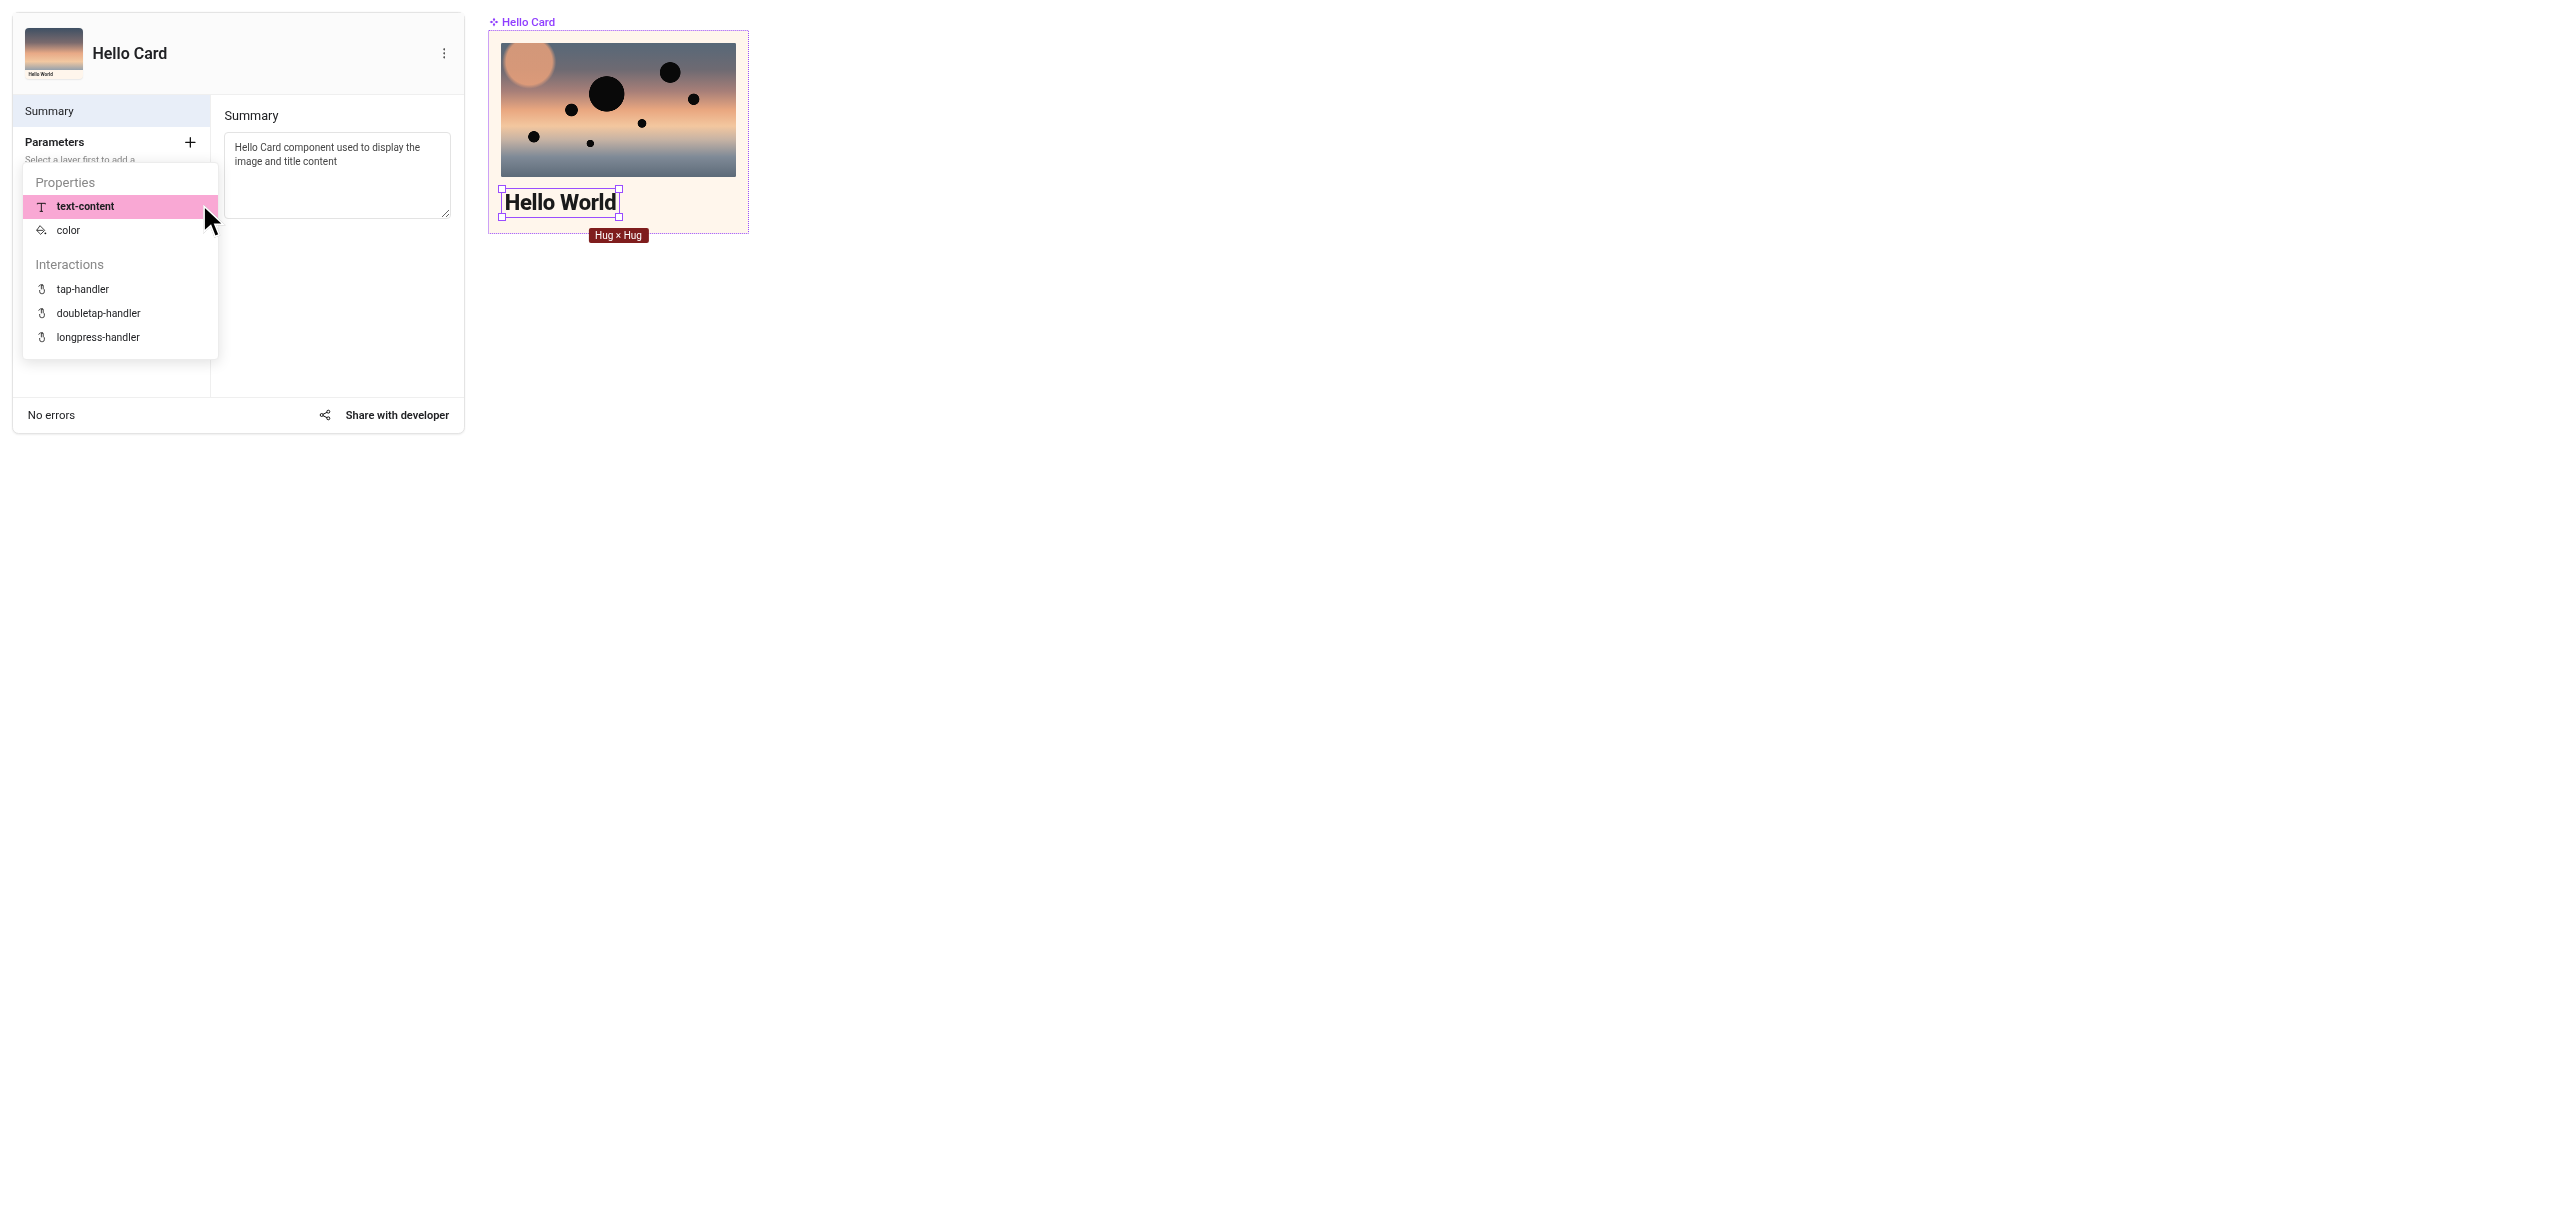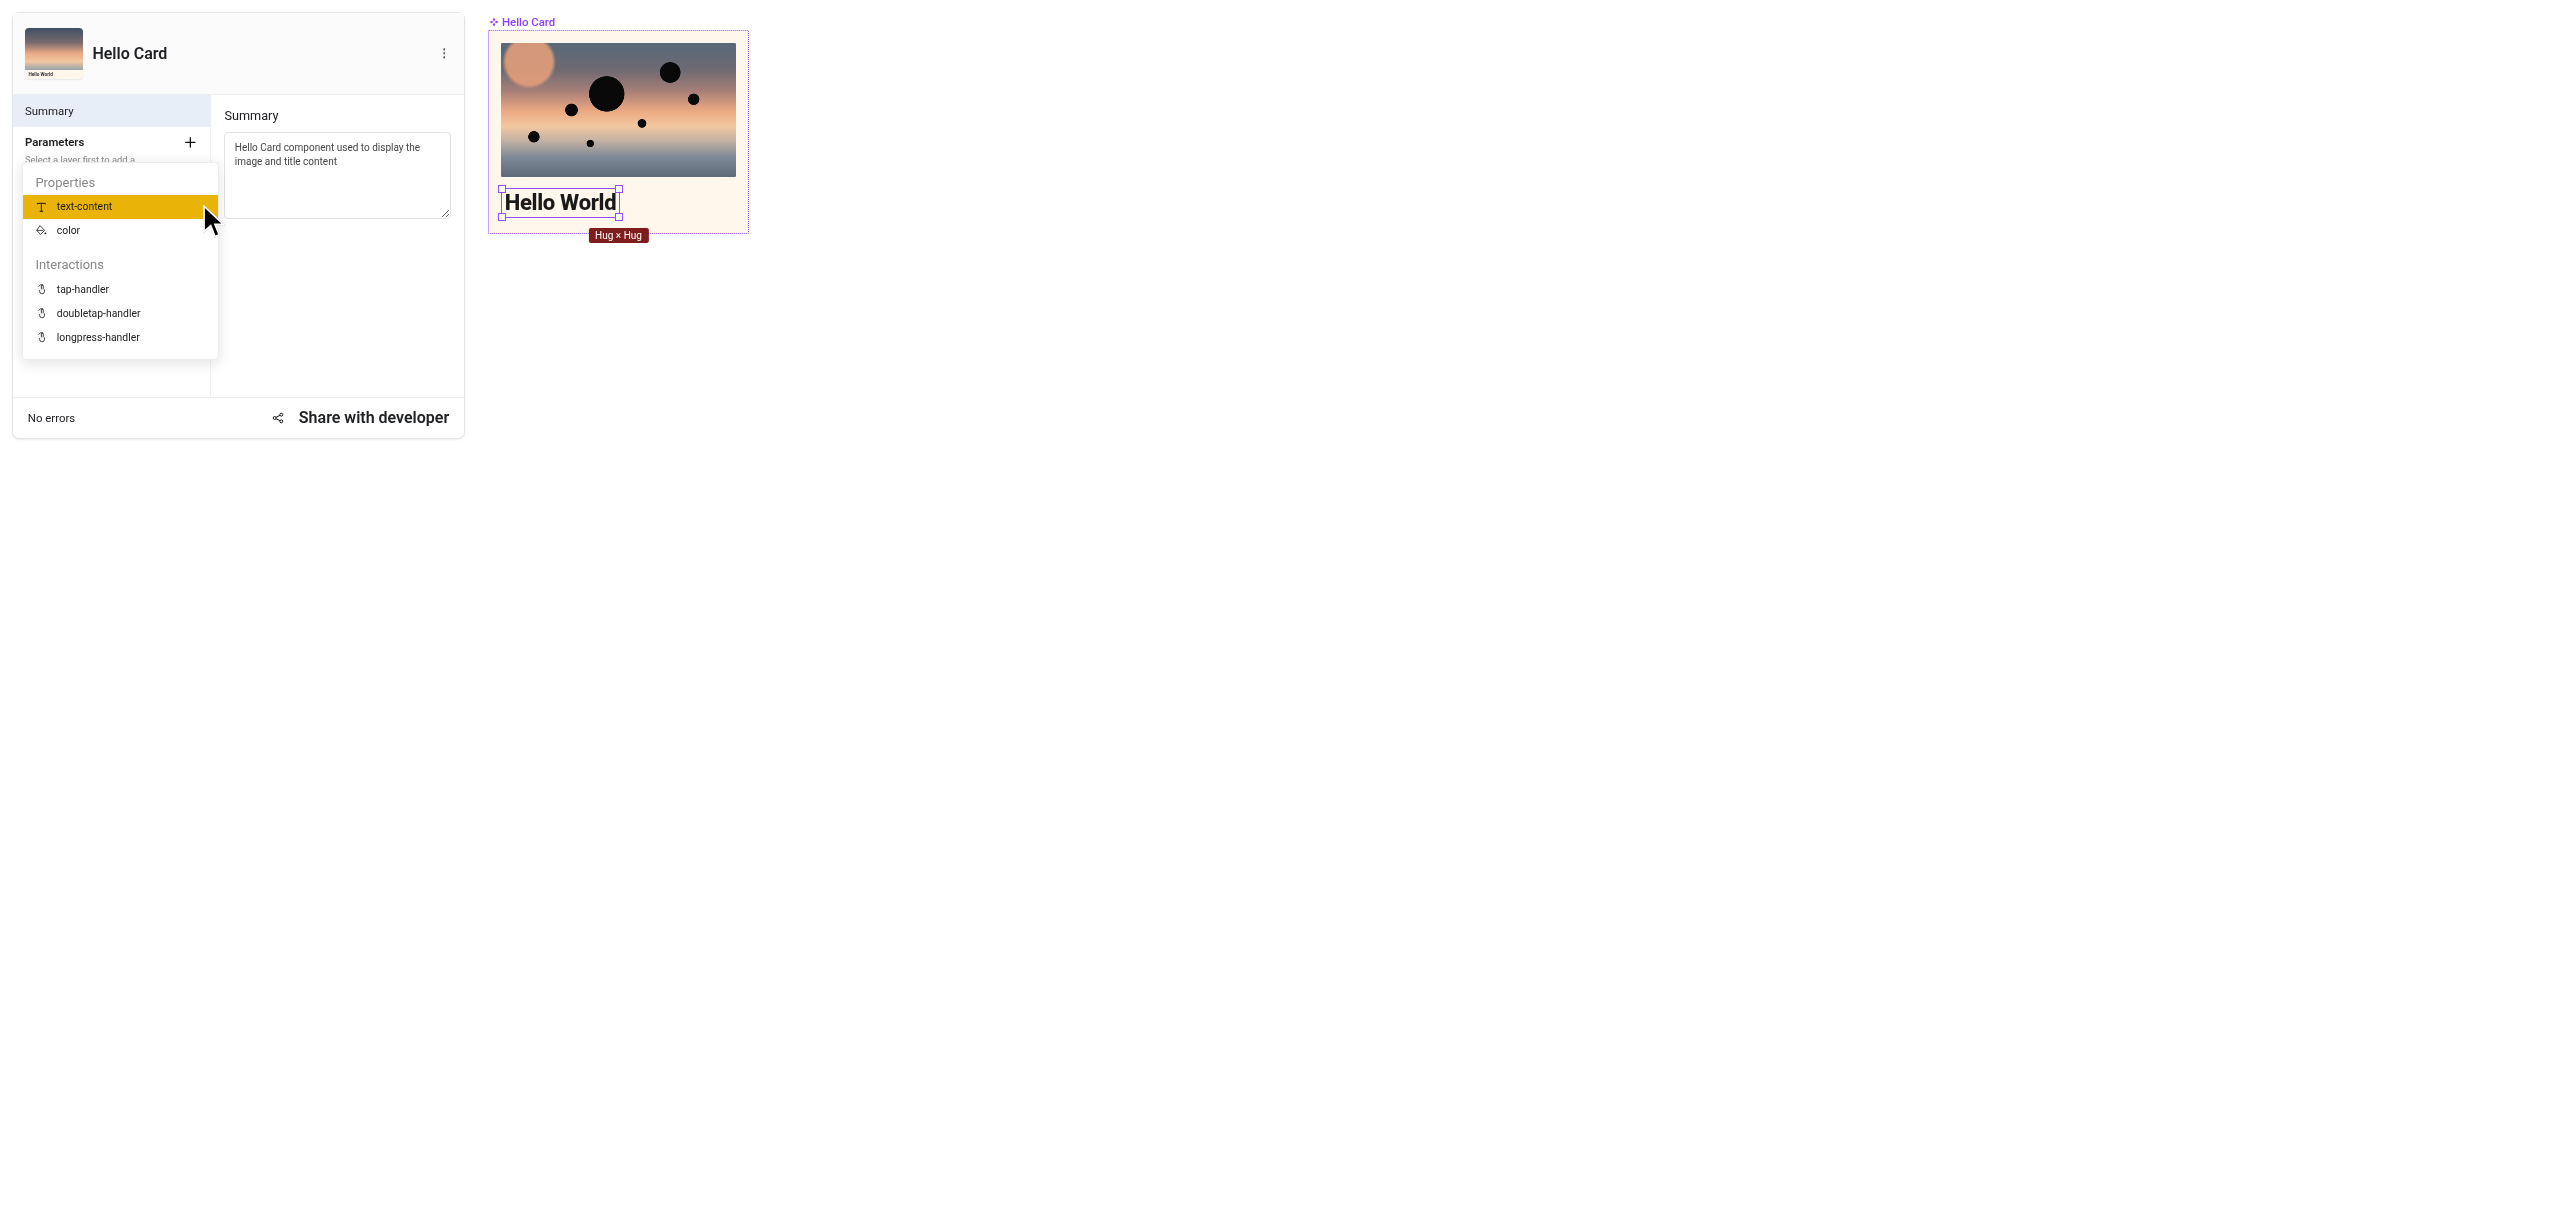--- a/index.html
+++ b/index.html
@@ -169,21 +169,22 @@
   }
   .popover .item {
     display: flex;
     align-items: center;
     gap: 9.4px;
     padding: 5.4px 12px;
     font-size: 10.4px;
     cursor: pointer;
   }
   .popover .item.highlight {
-    background: #eab308;
+    background: #f9a8d4;
+    font-weight: bold;
   }
   .popover .ic {
     width: 12px; height: 12px;
     display: flex; align-items: center; justify-content: center;
     color: #222;
   }
 
   .cursor-ptr {
     position: absolute;
     top: 110px;
@@ -200,21 +201,21 @@
     gap: 5.4px;
   }
   .panel-footer .status {
     font-size: 11.4px;
     flex: 1;
   }
   .share-link {
     display: flex;
     align-items: center;
     gap: 15px;
-    font-size: 16px;
+    font-size: 11px;
     font-weight: 600;
     cursor: pointer;
   }
 
   
   .canvas {
     padding-top: 2.7px;
   }
   .component-tag {
     display: flex;

